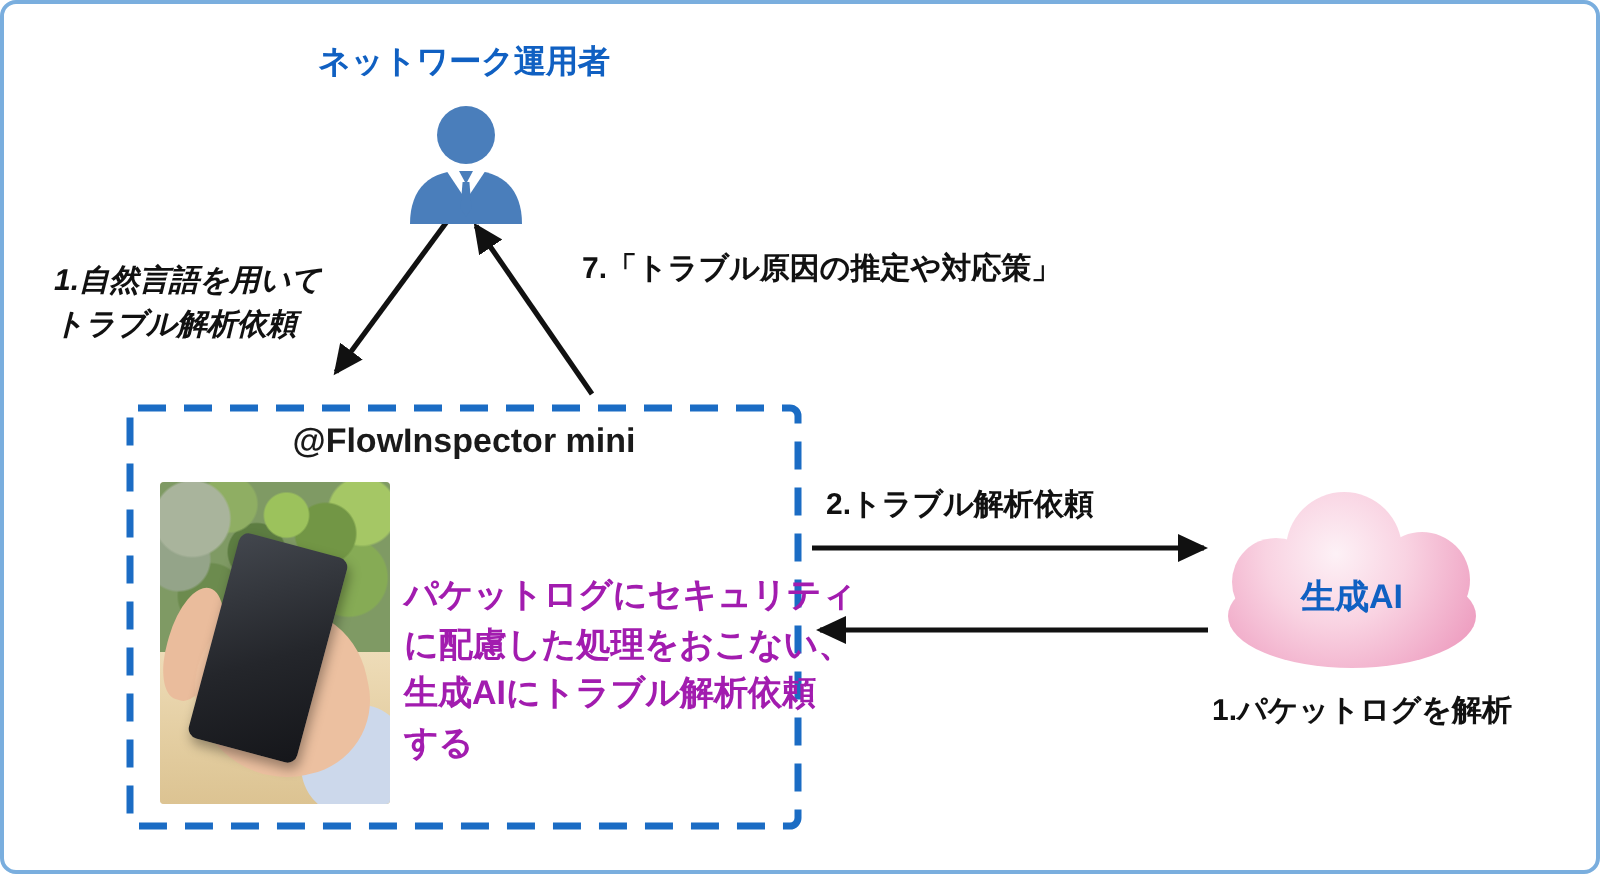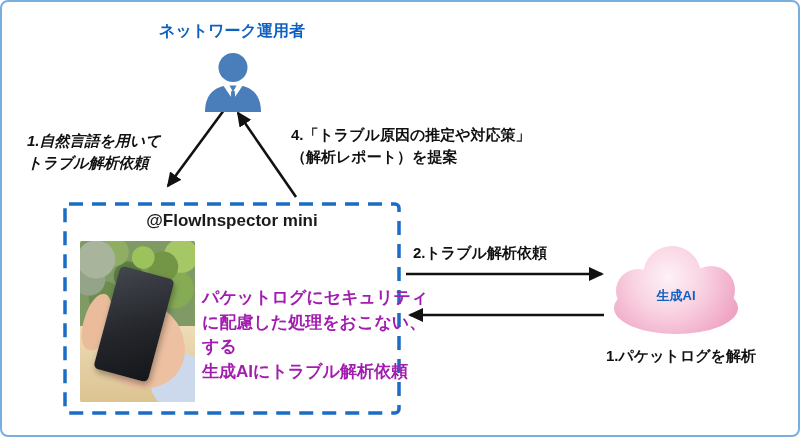--- a/index.html
+++ b/index.html
@@ -102,21 +102,21 @@
     transform:rotate(15deg);
     box-shadow:2px 3px 6px rgba(0,0,0,0.35);
   }
 
   
   .cloud-wrap { left:608px; top:243px; width:132px; height:90px; }
   .cloud-wrap svg { position:absolute; left:0; top:0; }
   .cloud-label {
     position:absolute; left:0; top:42px; width:132px;
     text-align:center;
-    font-size:13px; font-weight:bold;
+    font-size:17px; font-weight:bold;
     color:#1060c2;
     white-space:nowrap;
   }
 </style>
 </head>
 <body>
 
 <div class="canvas">
 
   <svg class="abs overlay-svg" viewBox="0 0 796 433">
@@ -141,22 +141,21 @@
     <path d="M25.5,33.5 L32.5,33.5 L29,40 Z" fill="#4a7ebb"></path>
     <path d="M27.3,39 L30.7,39 L31.8,52 L29,56.5 L26.2,52 Z" fill="#4a7ebb"></path>
   </svg>
 
   <div class="abs jp-label label-step1">
     <span>1.自然言語を用いて</span><br>
     <span>トラブル解析依頼</span>
   </div>
 
   <div class="abs jp-label label-step5">
-    <span>4.「トラブル原因の推定や対応策」</span><br>
-    <span>（解析レポート）を提案</span>
+    <span>7.「トラブル原因の推定や対応策」</span><br>
   </div>
 
   <div class="abs jp-label label-step2">2.トラブル解析依頼</div>
 
 
   <div class="abs jp-label label-step3">1.パケットログを解析</div>
 
   <div class="abs box-title">@FlowInspector mini</div>
 
   <div class="abs photo">
@@ -164,22 +163,22 @@
     <div class="photo-wood"></div>
     <div class="photo-cuff"></div>
     <div class="photo-hand-thumb"></div>
     <div class="photo-hand-palm"></div>
     <div class="photo-device"></div>
   </div>
 
   <div class="abs box-desc">
     <span>パケットログにセキュリティ</span>
     <span>に配慮した処理をおこない、</span>
+    <span>生成AIにトラブル解析依頼</span>
     <span>する</span>
-    <span>生成AIにトラブル解析依頼</span>
   </div>
 
   <div class="abs cloud-wrap">
     <svg width="132" height="90" viewBox="0 0 132 90">
       <defs>
         <radialGradient id="cloudgrad" gradientUnits="userSpaceOnUse" cx="58" cy="32" r="78">
           <stop offset="0%" stop-color="#fdf1f6"></stop>
           <stop offset="45%" stop-color="#f9d3e2"></stop>
           <stop offset="100%" stop-color="#ee9fc1"></stop>
         </radialGradient>

